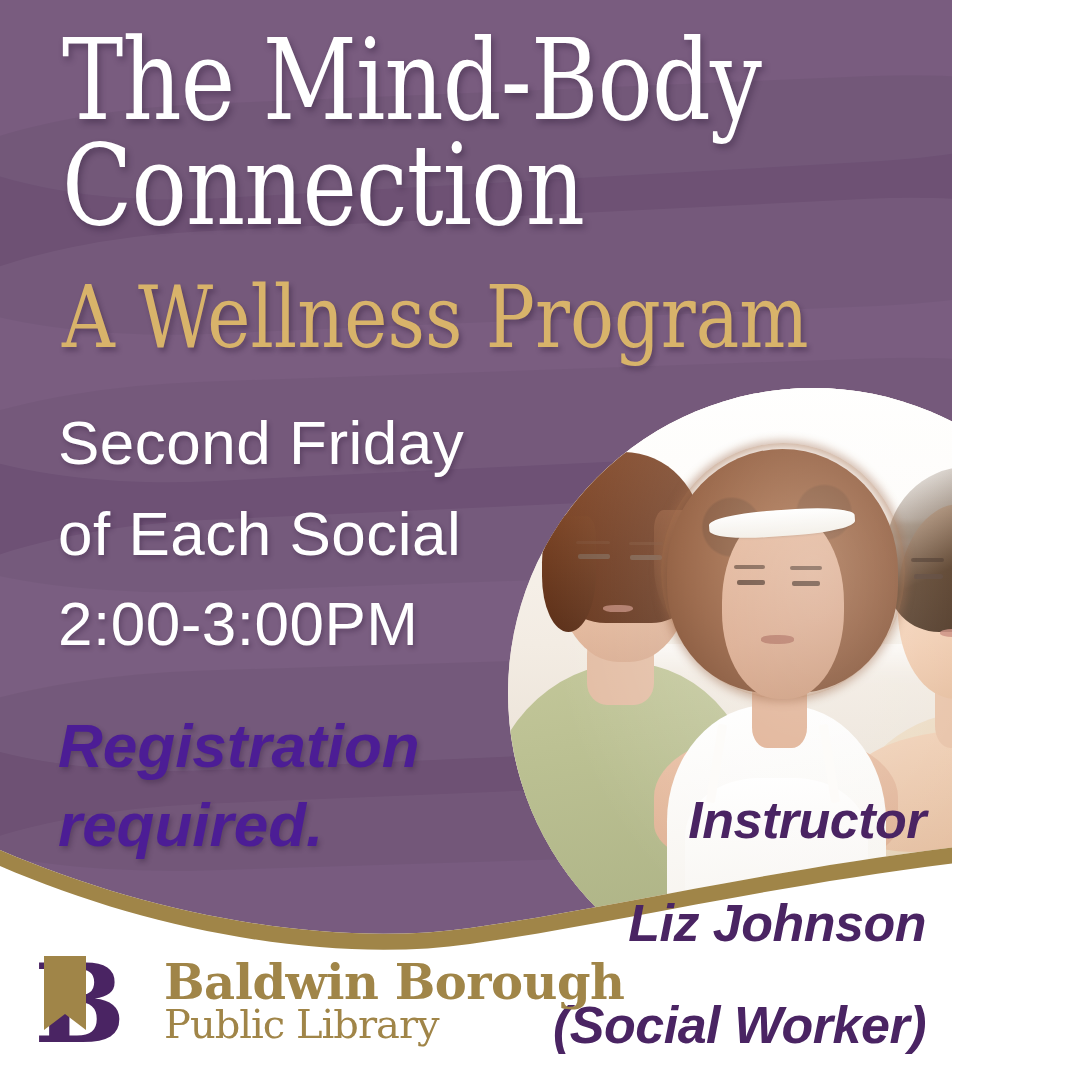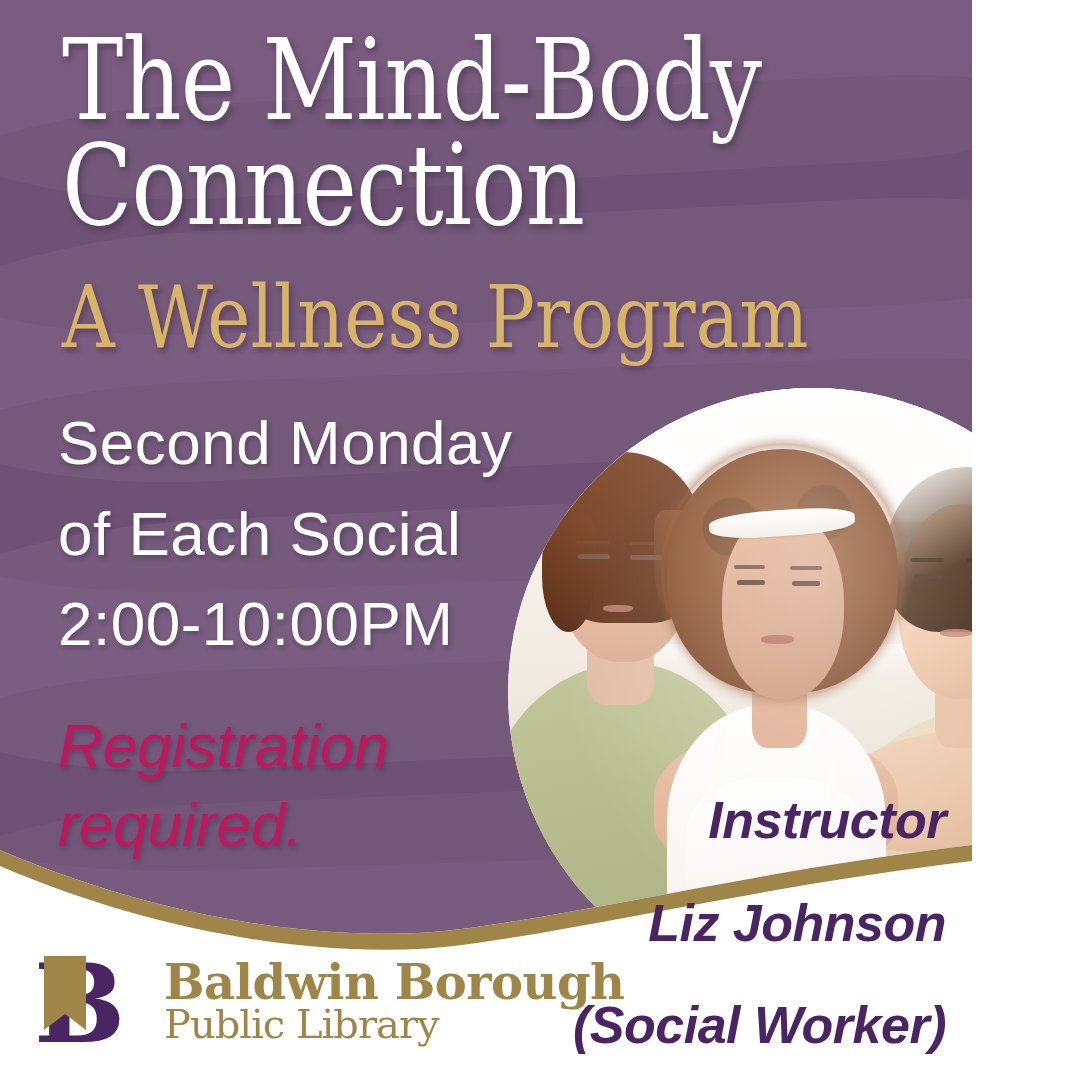--- a/index.html
+++ b/index.html
@@ -3,21 +3,20 @@
 <meta charset="utf-8">
 <style>
   html,body{margin:0;padding:0;background:#fff;}
   body{width:1080px;height:1080px;overflow:hidden;font-family:"Liberation Sans",sans-serif;}
 
   #poster{
     position:relative;
     width:952px;height:1080px;
     background:#ffffff;
     overflow:hidden;
-    padding-left:20px;
   }
 
   
   .purple-field{
     position:absolute;left:0;top:0;width:1080px;height:960px;
     background:#73557a;
     overflow:hidden;
   }
   .wave{
     position:absolute;left:-12%;width:124%;
@@ -198,24 +197,24 @@
     line-height:1.46;
     color:#ffffff;
     text-shadow:2px 3px 5px rgba(40,20,50,.32);
     letter-spacing:.5px;
   }
   .schedule div{white-space:nowrap;}
   .registration{
     position:absolute;left:58px;top:706px;width:520px;
     font-family:"Liberation Sans",sans-serif;
     font-style:italic;
-    font-weight:400;
+    font-weight:700;
     font-size:62px;
     line-height:1.28;
-    color:#be185d;
+    color:#4c1d95;
     text-shadow:2px 3px 5px rgba(40,20,50,.30);
   }
   .registration div{white-space:nowrap;}
 
   .instructor{
     position:absolute;right:26px;bottom:26px;
     text-align:right;
     font-family:"Liberation Sans",sans-serif;
     font-style:italic;
     font-weight:700;
@@ -315,23 +314,23 @@
   </svg>
 
   <div class="title">
     <div>The Mind-Body</div>
     <div>Connection</div>
   </div>
 
   <div class="subtitle">A Wellness Program</div>
 
   <div class="schedule">
-    <div>Second Monday</div>
+    <div>Second Friday</div>
     <div>of Each Social</div>
-    <div>2:00-10:00PM</div>
+    <div>2:00-3:00PM</div>
   </div>
 
   <div class="registration">
     <div>Registration</div>
     <div>required.</div>
   </div>
 
   <div class="instructor">
     <div>Instructor</div>
     <div>Liz Johnson</div>

